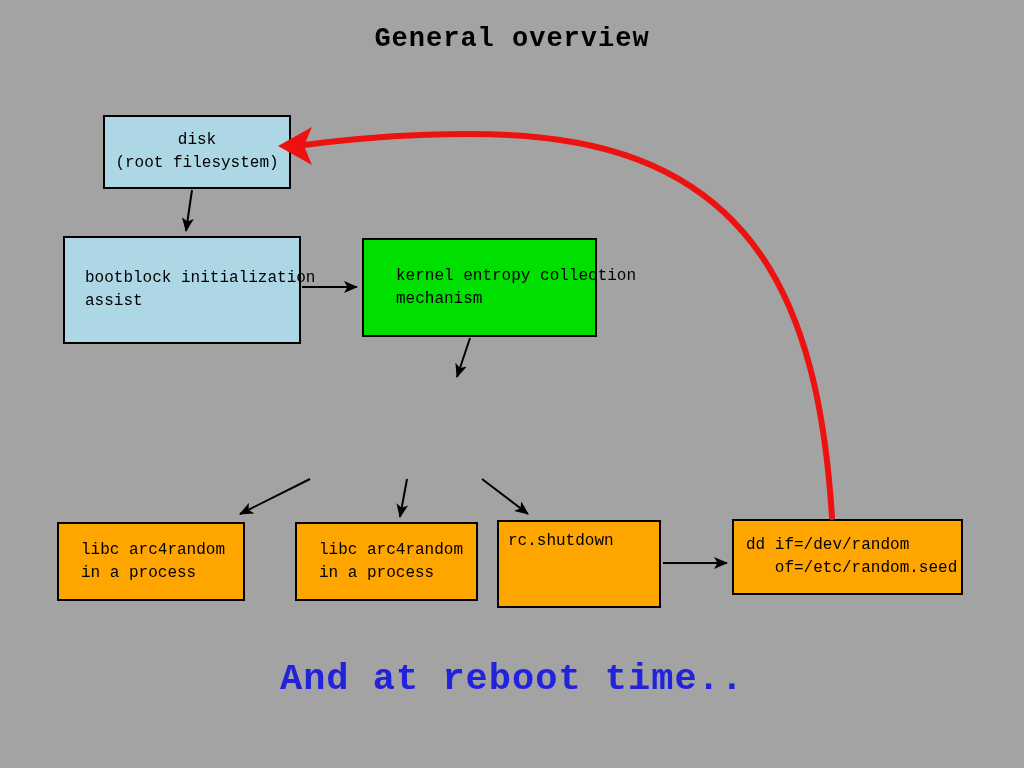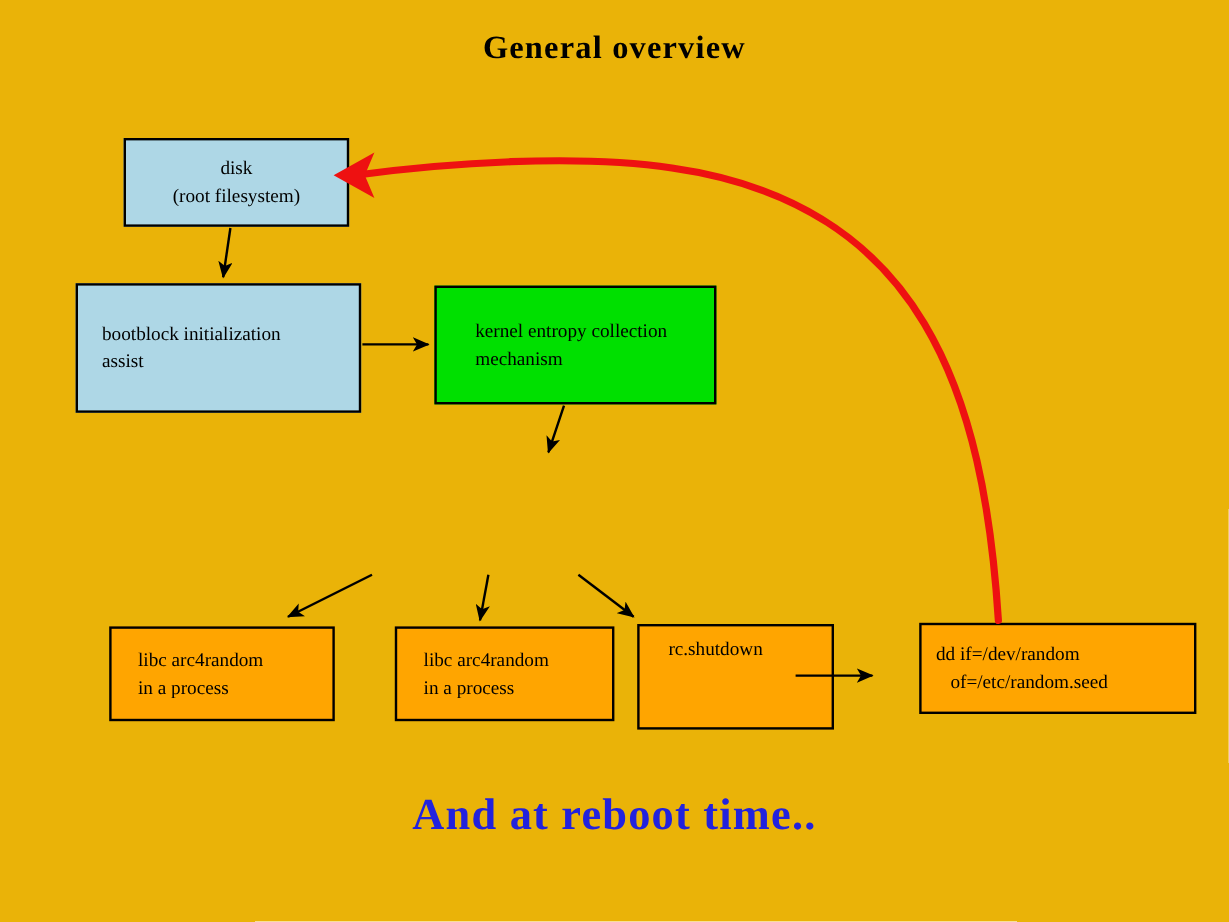--- a/index.html
+++ b/index.html
@@ -1,43 +1,43 @@
 <!DOCTYPE html>
 <html><head>
 <meta charset="utf-8">
 <style>
   html,body{margin:0;padding:0;background:#ffffff;}
   #stage{
-    position:relative;width:1024px;height:768px;background:#eab308;overflow:hidden;
-    font-family:Liberation Serif, serif;
+    position:relative;width:1024px;height:768px;background:#a3a3a3;overflow:hidden;
+    font-family:Liberation Mono, monospace;
   }
   .title{
     position:absolute;left:0;top:24px;width:1024px;text-align:center;
     font-size:27px;font-weight:bold;color:#000;letter-spacing:1px;
   }
   .footer-note{
     position:absolute;left:0;top:658px;width:1024px;text-align:center;
     font-size:37px;font-weight:bold;color:#2222dd;letter-spacing:1px;
   }
   .box{
     position:absolute;box-sizing:border-box;border:2px solid #000;
     display:flex;flex-direction:column;justify-content:center;
     font-size:16px;line-height:23px;color:#000;white-space:pre;
   }
   .blue{background:#aed7e6;}
   .green{background:#00e000;}
-  .orange{background:#ffa500;margin-left:34px;}
+  .orange{background:#ffa500;}
   .center{text-align:center;}
   #box-disk      {left:103px;top:115px;width:188px;height:74px;}
   #box-bootblock {left:63px; top:236px;width:238px;height:108px;padding-left:20px;}
   #box-entropy   {left:362px;top:238px;width:235px;height:99px;padding-left:32px;}
   #box-arc4      {left:167px;top:382px;width:478px;height:96px;}
   #box-libc1     {left:57px; top:522px;width:188px;height:79px;padding-left:22px;}
   #box-libc2     {left:295px;top:522px;width:183px;height:79px;padding-left:22px;}
-  #box-rcshutdown{left:497px;top:520px;width:164px;height:88px;justify-content:flex-start;padding:8px 0 0 24px;}
+  #box-rcshutdown{left:497px;top:520px;width:164px;height:88px;justify-content:flex-start;padding:8px 0 0 9px;}
   #box-dd        {left:732px;top:519px;width:231px;height:76px;padding-left:12px;}
   #arrow-layer{position:absolute;left:0;top:0;width:1024px;height:768px;pointer-events:none;}
 </style>
 </head>
 <body>
 
 <div id="stage">
 
   <div class="title">General overview</div>
 

